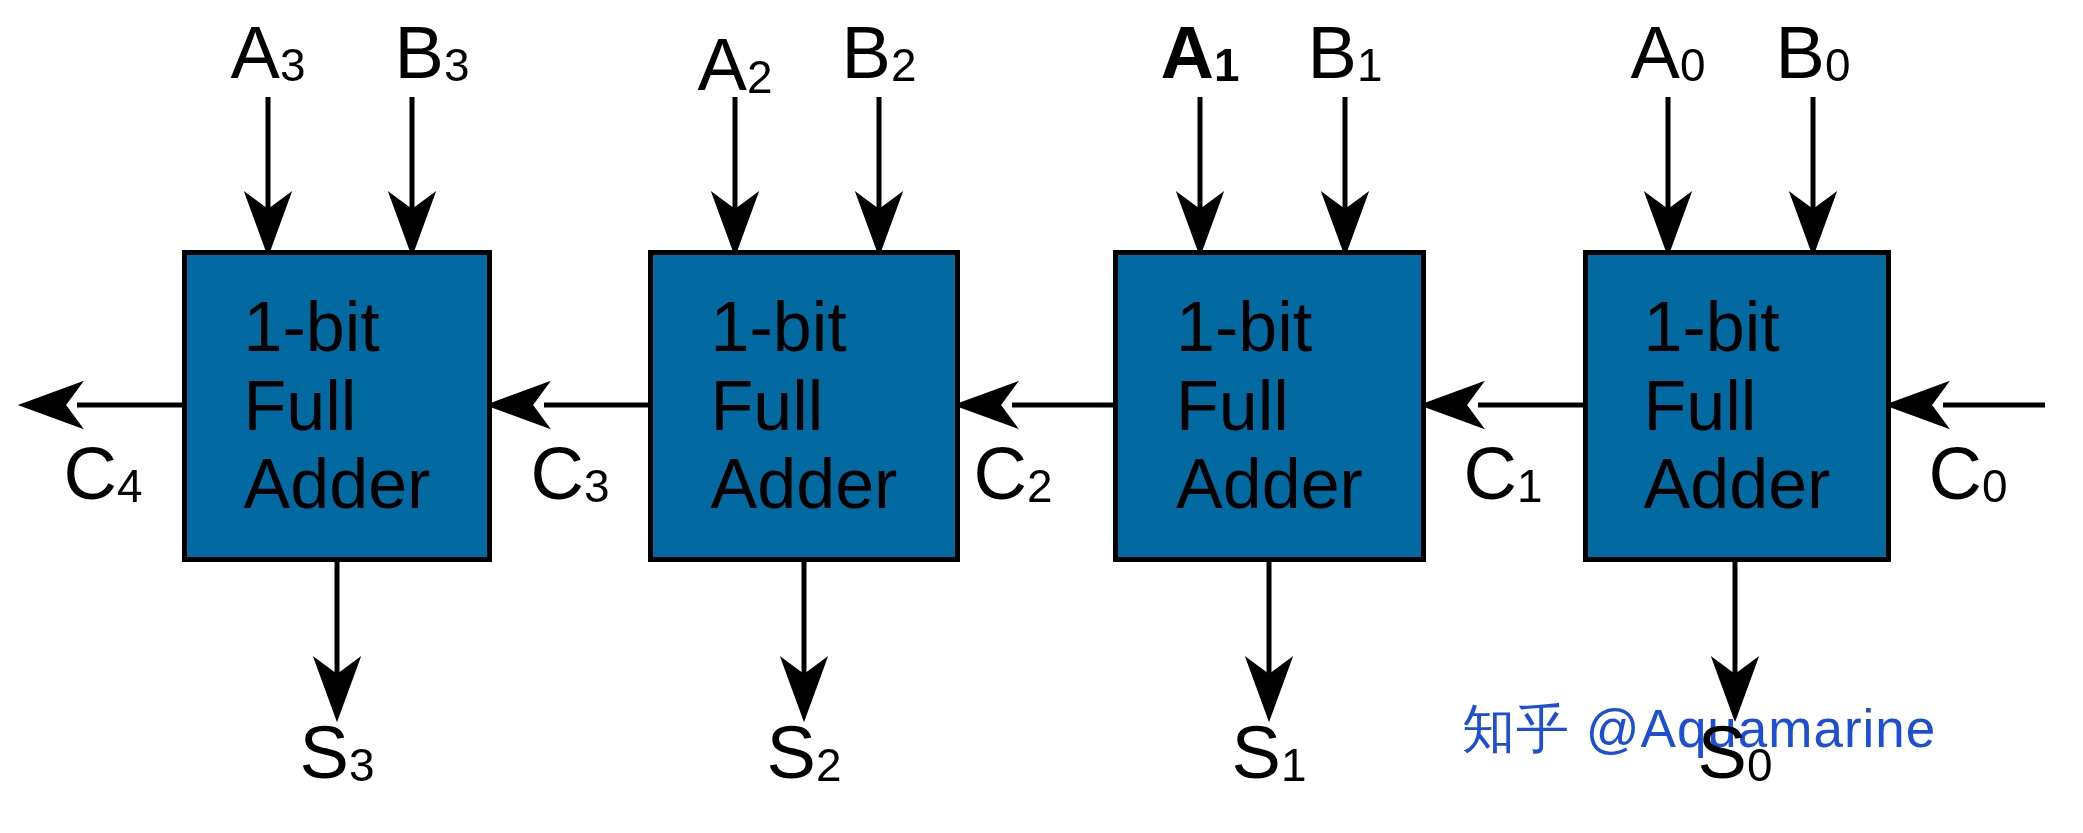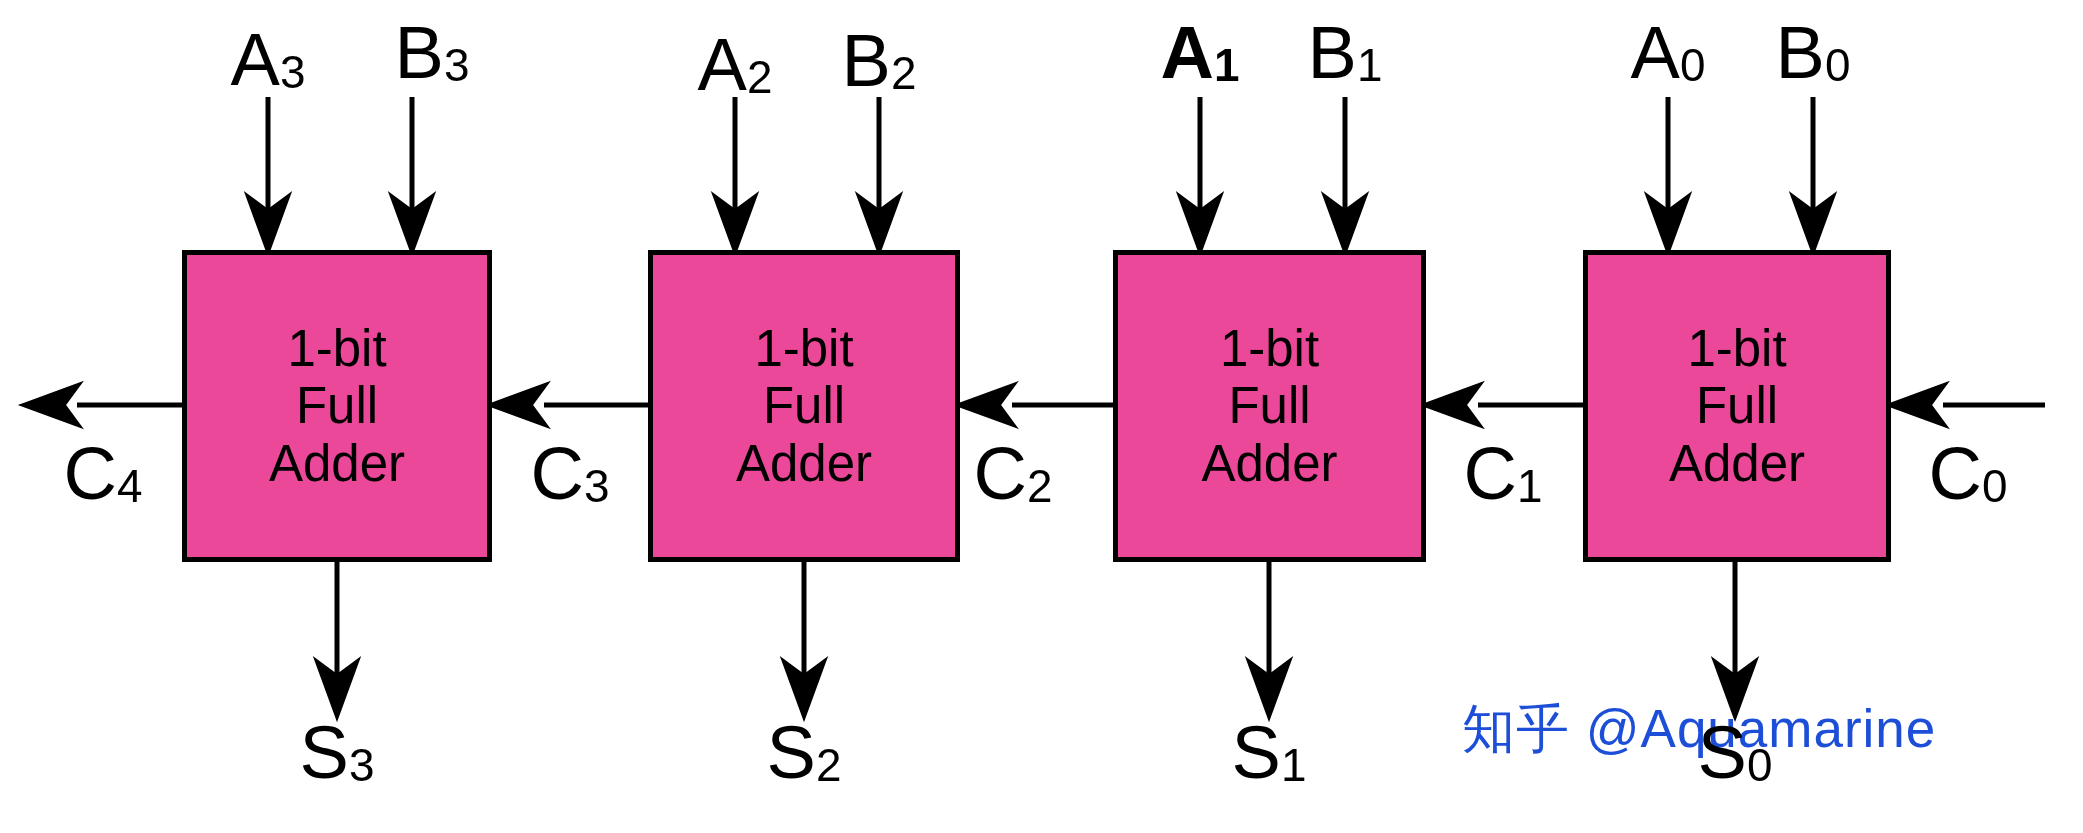--- a/index.html
+++ b/index.html
@@ -15,27 +15,27 @@
   .wires {
     position: absolute;
     left: 0; top: 0;
     width: 2083px; height: 833px;
   }
   .adder-box {
     position: absolute;
     top: 250px;
     height: 312px;
     box-sizing: border-box;
-    background: #ec4899;
+    background: #0369a1;
     border: 5px solid #000000;
     display: flex;
     align-items: center;
     justify-content: center;
-    text-align: center;
-    font-size: 51px;
+    text-align: left;
+    font-size: 70px;
     line-height: 1.12;
     white-space: pre-line;
   }
   .lbl {
     position: absolute;
     transform: translateX(-50%);
     font-size: 74px;
     line-height: 1;
     white-space: nowrap;
   }
@@ -146,24 +146,24 @@
   <div class="adder-box" style="left:648px;  width:312px;">1-bit
 Full
 Adder</div>
   <div class="adder-box" style="left:1113px; width:313px;">1-bit
 Full
 Adder</div>
   <div class="adder-box" style="left:1583px; width:308px;">1-bit
 Full
 Adder</div>
 
-  <div class="lbl" style="left:268px; top:23px;"><span>A</span><span class="sub">3</span></div>
+  <div class="lbl" style="left:268px; top:16px;"><span>A</span><span class="sub">3</span></div>
   <div class="lbl" style="left:412px; top:16px;margin-left:20px;"><span>B</span><span class="sub">3</span></div>
   <div class="lbl" style="left:735px; top:28px;"><span>A</span><span class="sub">2</span></div>
-  <div class="lbl" style="left:879px; top:16px;margin-top:8px;"><span>B</span><span class="sub">2</span></div>
+  <div class="lbl" style="left:879px; top:16px;"><span>B</span><span class="sub">2</span></div>
   <div class="lbl" style="left:1200px; top:16px;font-weight:bold;"><span>A</span><span class="sub">1</span></div>
   <div class="lbl" style="left:1345px; top:16px;"><span>B</span><span class="sub">1</span></div>
   <div class="lbl" style="left:1668px; top:16px;"><span>A</span><span class="sub">0</span></div>
   <div class="lbl" style="left:1813px; top:16px;"><span>B</span><span class="sub">0</span></div>
 
   <div class="lbl" style="left:103px;  top:437px;"><span>C</span><span class="sub">4</span></div>
   <div class="lbl" style="left:570px;  top:437px;"><span>C</span><span class="sub">3</span></div>
   <div class="lbl" style="left:1013px; top:437px;"><span>C</span><span class="sub">2</span></div>
   <div class="lbl" style="left:1503px; top:437px;"><span>C</span><span class="sub">1</span></div>
   <div class="lbl" style="left:1968px; top:437px;text-align:right;"><span>C</span><span class="sub">0</span></div>

